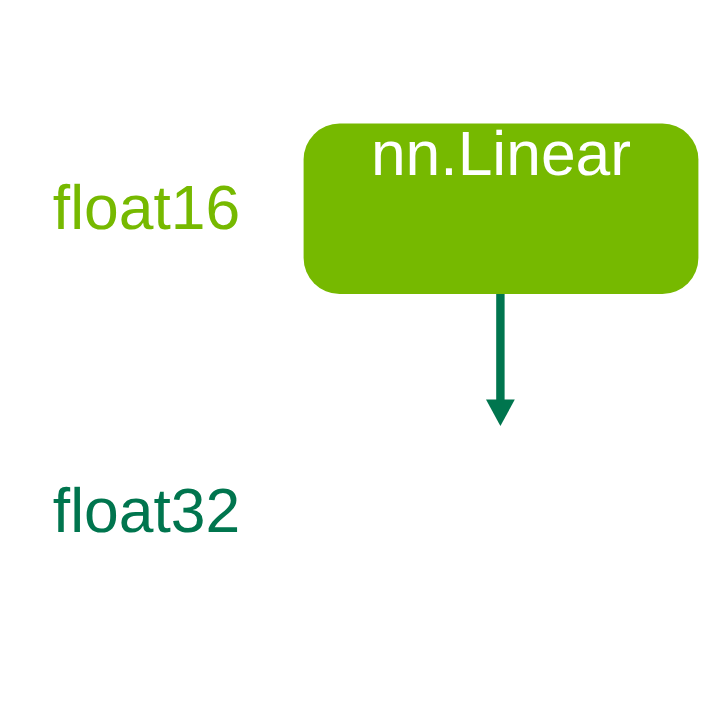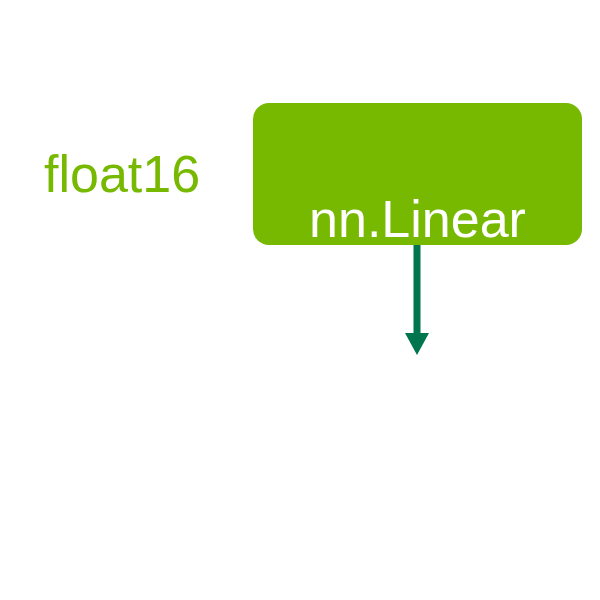--- a/index.html
+++ b/index.html
@@ -13,23 +13,23 @@
     height: 600px;
     background: var(--background, #ffffff);
     overflow: hidden;
     font-family: "Liberation Sans", sans-serif;
   }
   .node {
     position: absolute;
     left: 253px;
     width: 329px;
     height: 142px;
-    border-radius: 16px;
+    border-radius: 30px;
     display: flex;
-    align-items: flex-end;
+    align-items: flex-start;
     justify-content: center;
   }
   .node-label {
     color: #ffffff;
     font-size: 52px;
     line-height: 1;
     white-space: nowrap;
   }
   .node-linear {
     top: 103px;
@@ -82,15 +82,16 @@
     <span class="node-label">nn.Linear</span>
   </div>
 
   <div class="edge-arrow">
     <svg width="30" height="110" viewBox="0 0 30 110" xmlns="http://www.w3.org/2000/svg">
       <rect class="edge-shape" x="11.5" y="0" width="7" height="92"></rect>
       <polygon class="edge-shape" points="3,88 27,88 15,110"></polygon>
     </svg>
   </div>
 
+  <div class="dtype-label dtype-float32">float32</div>
 
 
 </div>
 
 </body></html>

